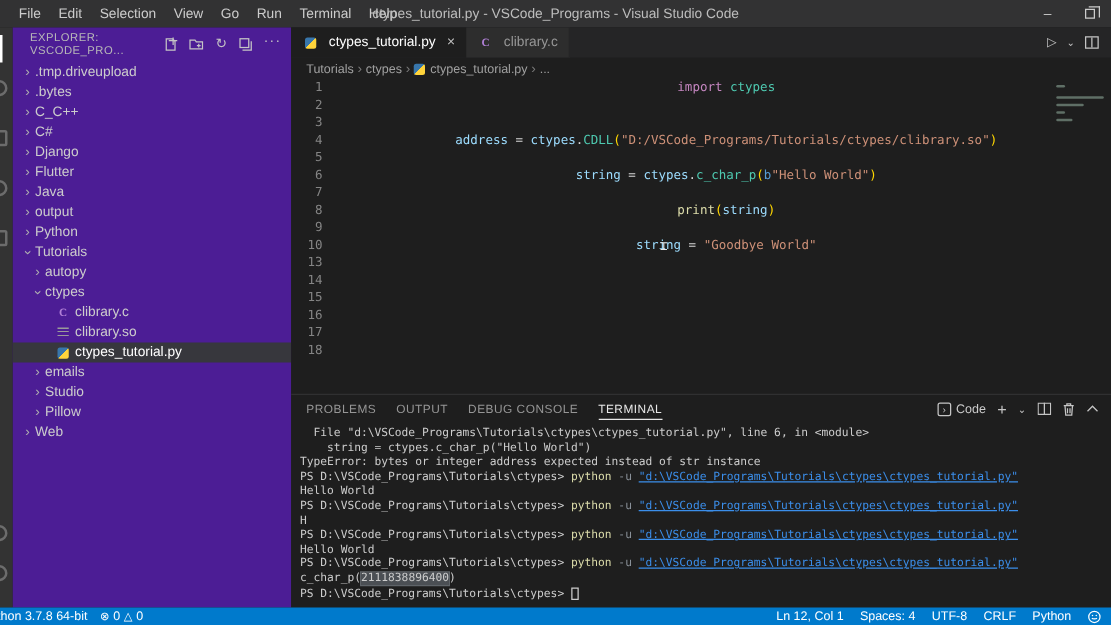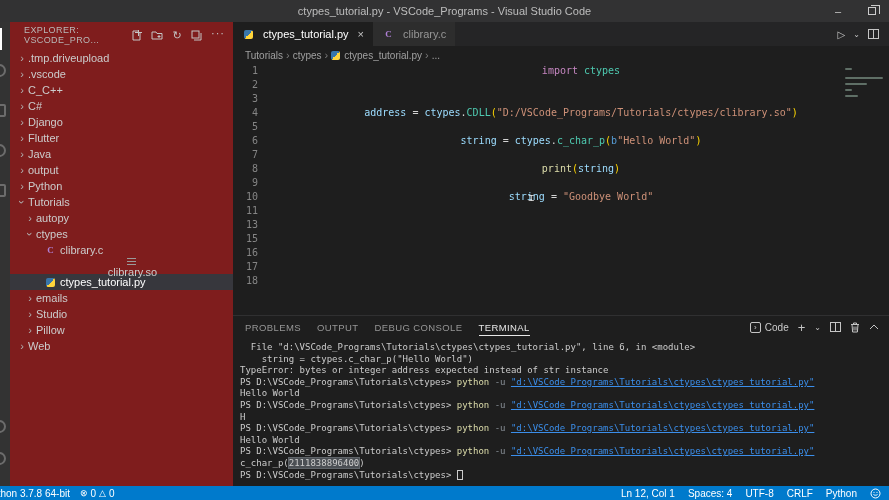--- a/index.html
+++ b/index.html
@@ -23,21 +23,21 @@
   .main { position:absolute; top:22px; bottom:14px; left:0; right:0; display:flex; }
 
   
   .activitybar { width:10px; background:#333333; position:relative; overflow:hidden; flex:none; }
   .act-indicator { position:absolute; left:0; top:6px; width:2px; height:22px; background:#ffffff; }
   .act-stub { position:absolute; left:-7px; width:13px; height:13px; border:2px solid #7a7a7a;
     border-radius:50%; opacity:.8; }
   .act-stub.sq { border-radius:2px; }
 
   
-  .sidebar { width:223px; background:#7f1d1d; color:#cccccc; flex:none; display:flex; flex-direction:column; font-size:11px; }
+  .sidebar { width:223px; background:#4c1d95; color:#cccccc; flex:none; display:flex; flex-direction:column; font-size:11px; }
   .sb-header { height:26px; display:flex; align-items:center; padding:0 8px 0 14px; color:#b8b8b8;
     font-size:9px; letter-spacing:.4px; }
   .sb-actions { margin-left:auto; display:flex; align-items:center; gap:9px; color:#c5c5c5; }
   .sb-actions svg { display:block; }
   .refresh-glyph { font-size:11px; line-height:1; }
   .more-dots { font-size:11px; letter-spacing:1px; line-height:1; margin-top:-4px; }
   .tree { flex:1; overflow:hidden; padding-top:2px; }
   .tree-row { height:16px; display:flex; align-items:center; cursor:pointer; white-space:nowrap; color:#cccccc; }
   .tree-row.selected { background:#37373d; color:#ffffff; }
   .chev { width:12px; flex:none; text-align:center; color:#b0b0b0; font-size:11px; display:inline-block; }
@@ -107,20 +107,30 @@
     color:#ffffff; display:flex; align-items:center; font-size:10px; overflow:hidden; }
   .sb-left { display:flex; align-items:center; gap:10px; margin-left:-14px; white-space:nowrap; }
   .sb-right { margin-left:auto; display:flex; align-items:center; gap:13px; padding-right:8px; white-space:nowrap; }
   .sb-item { display:flex; align-items:center; gap:3px; cursor:pointer; }
   .sb-ico { font-size:9px; }
 </style>
 </head>
 <body>
 
 <div class="titlebar">
+  <div class="menus">
+      <span class="menu-item">File</span>
+      <span class="menu-item">Edit</span>
+      <span class="menu-item">Selection</span>
+      <span class="menu-item">View</span>
+      <span class="menu-item">Go</span>
+      <span class="menu-item">Run</span>
+      <span class="menu-item">Terminal</span>
+      <span class="menu-item">Help</span>
+    </div>
   <div class="win-title">ctypes_tutorial.py - VSCode_Programs - Visual Studio Code</div>
   <div class="win-controls">
     <div class="win-btn">–</div>
     <div class="win-btn">
         <span class="restore-glyph"></span>
       </div>
   </div>
 </div>
 
 <div class="main">
@@ -161,21 +171,21 @@
         <span class="more-dots">···</span>
       </span>
     </div>
     <div class="tree">
         <div class="tree-row" style="padding-left: 6px;">
           <span class="chev">›</span>
           <span>.tmp.driveupload</span>
         </div>
         <div class="tree-row" style="padding-left: 6px;">
           <span class="chev">›</span>
-          <span>.vscode</span>
+          <span>.bytes</span>
         </div>
         <div class="tree-row" style="padding-left: 6px;">
           <span class="chev">›</span>
           <span>C_C++</span>
         </div>
         <div class="tree-row" style="padding-left: 6px;">
           <span class="chev">›</span>
           <span>C#</span>
         </div>
         <div class="tree-row" style="padding-left: 6px;">
@@ -210,21 +220,21 @@
           <span class="chev open">›</span>
           <span>ctypes</span>
         </div>
         <div class="tree-row" style="padding-left: 22px;">
           <span class="chev"></span>
           <span class="tree-icon">
             <span class="icon-c">C</span>
           </span>
           <span>clibrary.c</span>
         </div>
-        <div class="tree-row" style="padding-left: 22px; flex-direction: column;">
+        <div class="tree-row" style="padding-left: 22px;">
           <span class="chev"></span>
           <span class="tree-icon">
             <span class="icon-so"></span>
           </span>
           <span>clibrary.so</span>
         </div>
         <div class="tree-row selected" style="padding-left: 22px;">
           <span class="chev"></span>
           <span class="tree-icon">
             <span class="icon-py"></span>
@@ -295,22 +305,22 @@
           <div class="code-row"><span class="gutter-num">1</span><span class="code-text"><span class="tk-kw">import</span><span class="tk-pl"> </span><span class="tk-cls">ctypes</span></span></div>
           <div class="code-row"><span class="gutter-num">2</span><span class="code-text"></span></div>
           <div class="code-row"><span class="gutter-num">3</span><span class="code-text"></span></div>
           <div class="code-row"><span class="gutter-num">4</span><span class="code-text"><span class="tk-var">address</span><span class="tk-pl"> = </span><span class="tk-var">ctypes</span><span class="tk-pl">.</span><span class="tk-cls">CDLL</span><span class="tk-par">(</span><span class="tk-str">"D:/VSCode_Programs/Tutorials/ctypes/clibrary.so"</span><span class="tk-par">)</span></span></div>
           <div class="code-row"><span class="gutter-num">5</span><span class="code-text"></span></div>
           <div class="code-row"><span class="gutter-num">6</span><span class="code-text"><span class="tk-var">string</span><span class="tk-pl"> = </span><span class="tk-var">ctypes</span><span class="tk-pl">.</span><span class="tk-cls">c_char_p</span><span class="tk-par">(</span><span class="tk-b">b</span><span class="tk-str">"Hello World"</span><span class="tk-par">)</span></span></div>
           <div class="code-row"><span class="gutter-num">7</span><span class="code-text"></span></div>
           <div class="code-row"><span class="gutter-num">8</span><span class="code-text"><span class="tk-fn">print</span><span class="tk-par">(</span><span class="tk-var">string</span><span class="tk-par">)</span></span></div>
           <div class="code-row"><span class="gutter-num">9</span><span class="code-text"></span></div>
           <div class="code-row"><span class="gutter-num">10</span><span class="code-text"><span class="tk-var">string</span><span class="tk-pl"> = </span><span class="tk-str">"Goodbye World"</span></span></div>
-          <div class="code-row"><span class="gutter-num">11</span><span class="code-text"></span></div>
           <div class="code-row"><span class="gutter-num">13</span><span class="code-text"></span></div>
+          <div class="code-row"><span class="gutter-num">14</span><span class="code-text"></span></div>
           <div class="code-row"><span class="gutter-num">15</span><span class="code-text"></span></div>
           <div class="code-row"><span class="gutter-num">16</span><span class="code-text"></span></div>
           <div class="code-row"><span class="gutter-num">17</span><span class="code-text"></span></div>
           <div class="code-row"><span class="gutter-num">18</span><span class="code-text"></span></div>
         </div>
       <span class="ibeam">⌶</span>
       <div class="minimap">
           <div class="mini-bar" style="width: 7.15px;"></div>
           <div class="mini-bar" style="width: 0px; visibility: hidden;"></div>
           <div class="mini-bar" style="width: 0px; visibility: hidden;"></div>

